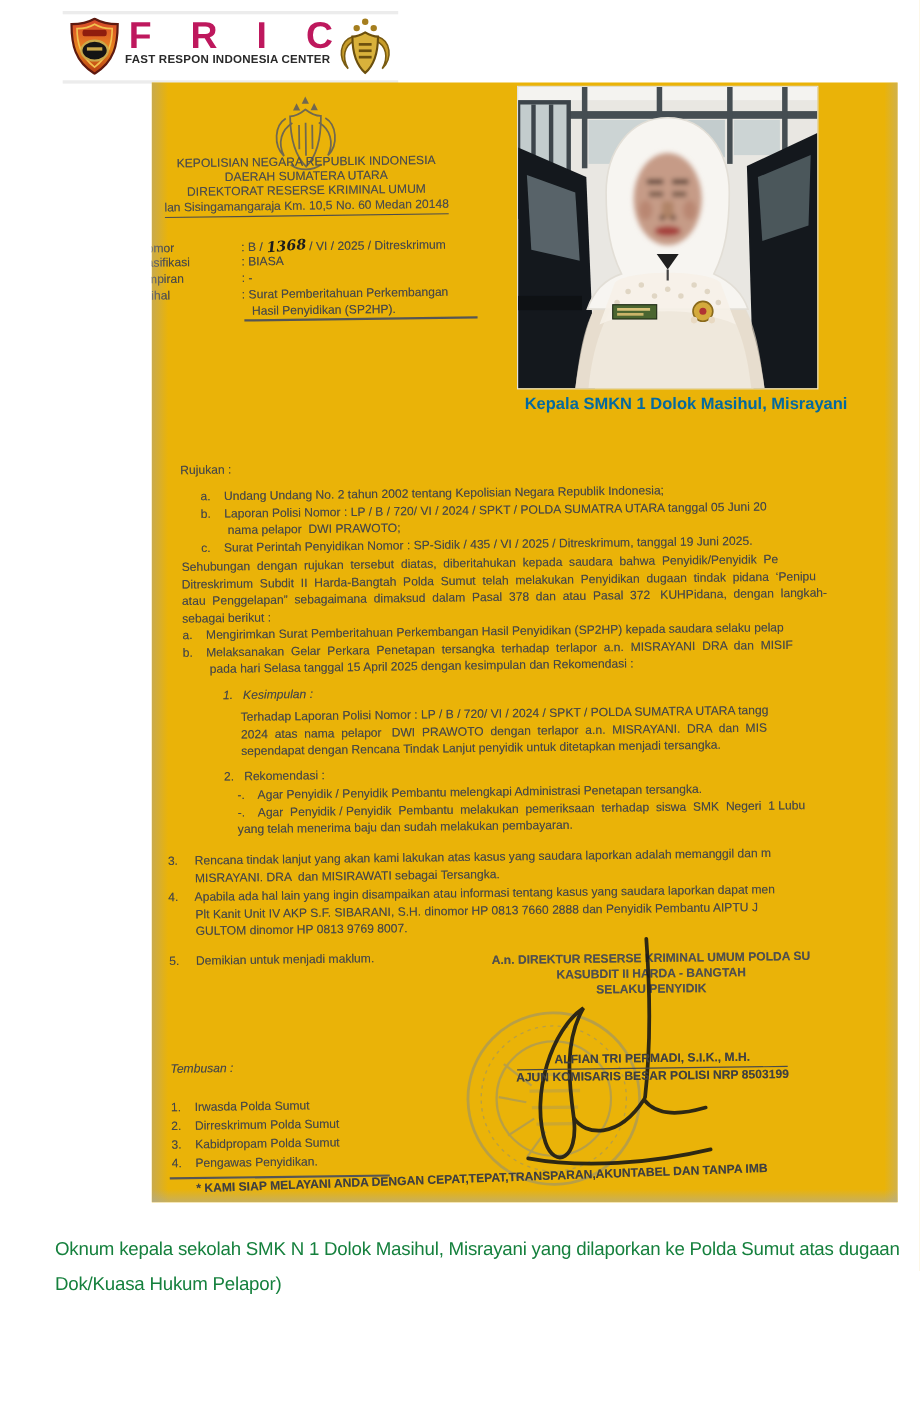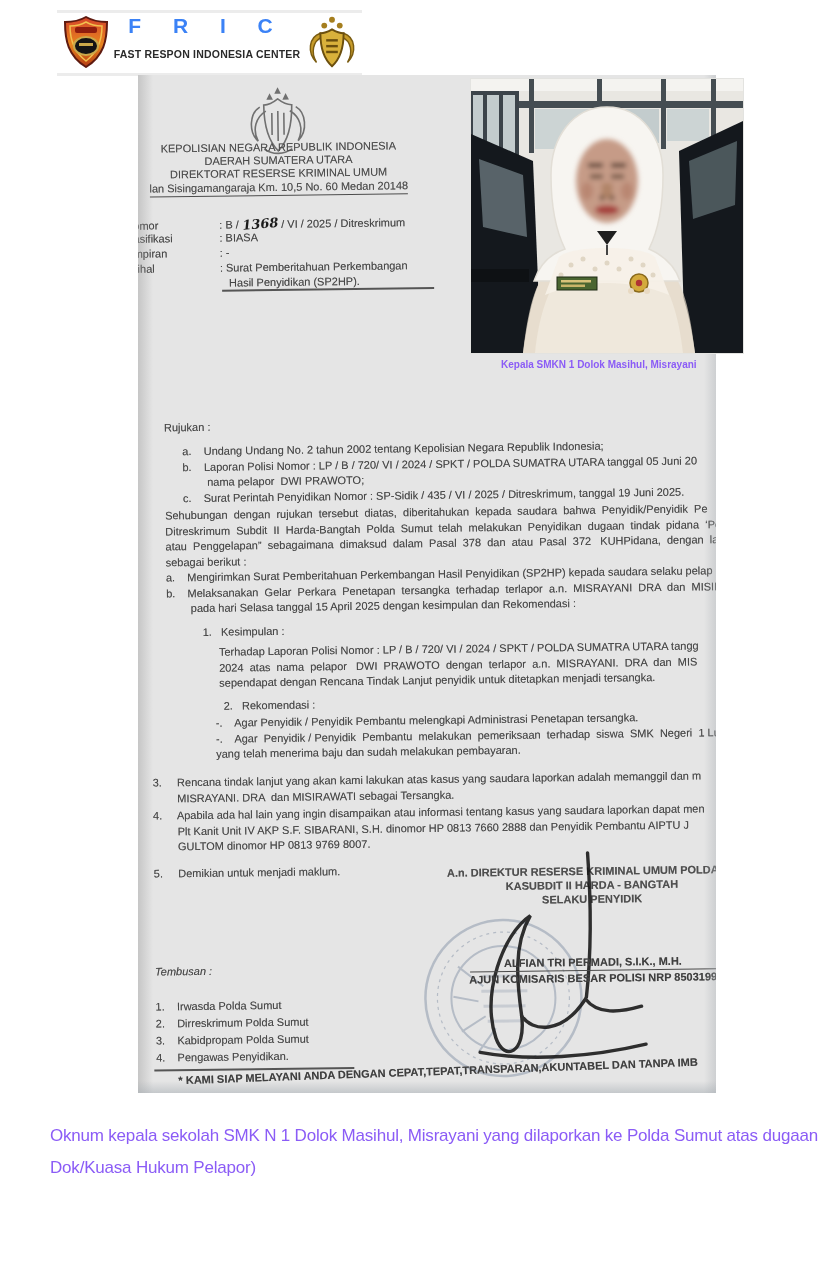--- a/index.html
+++ b/index.html
@@ -7,26 +7,26 @@
           font-family:"Liberation Sans",sans-serif;}
 
   
   .logo-strip{position:absolute;left:55px;top:10px;width:312px;height:66px;}
   .logo-hairline{position:absolute;left:2px;width:305px;height:3px;background:#ececec;}
   .logo-hairline.top{top:0;}
   .logo-hairline.bottom{top:63px;}
   .fric-left-badge{position:absolute;left:8px;top:6px;width:46px;height:52px;}
   .fric-right-badge{position:absolute;left:246px;top:2px;width:62px;height:62px;}
   .fric-title{position:absolute;left:62px;top:4px;width:180px;text-align:center;
-              font-size:21px;font-weight:bold;letter-spacing:13px;color:#3b82f6;white-space:nowrap;}
+              font-size:34px;font-weight:bold;letter-spacing:13px;color:#be185d;white-space:nowrap;}
   .fric-subtitle{position:absolute;left:56px;top:38px;width:192px;text-align:center;
               font-size:10.5px;font-weight:bold;color:#2a2a2a;white-space:nowrap;letter-spacing:.2px;}
 
   
-  .letter{position:absolute;left:138px;top:75px;width:578px;height:1018px;background:#e5e5e5;overflow:hidden;}
+  .letter{position:absolute;left:138px;top:75px;width:678px;height:1018px;background:#eab308;overflow:hidden;}
   .letter .edge-left{position:absolute;left:0;top:0;width:15px;height:100%;
       background:linear-gradient(to right,rgba(160,160,160,.45),rgba(255,255,255,0));}
   .letter .edge-right{position:absolute;right:0;top:0;width:12px;height:100%;
       background:linear-gradient(to left,rgba(170,175,180,.4),rgba(255,255,255,0));}
   .letter .edge-bottom{position:absolute;left:0;bottom:0;width:100%;height:12px;
       background:linear-gradient(to top,rgba(165,172,178,.5),rgba(255,255,255,0));}
   .letter-inner{position:absolute;left:0;top:0;width:100%;height:100%;
       transform:rotate(-0.75deg);transform-origin:50% 50%;
       color:#474747;font-size:11px;
       text-shadow:0 0 .5px rgba(80,80,80,.55);}
@@ -49,25 +49,25 @@
              font-weight:bold;color:#3f3f3f;line-height:14px;}
   .sig-name{display:inline-block;border-bottom:1.5px solid #4a4a4a;padding:0 34px 1px 34px;white-space:nowrap;}
   .stamp-sign{position:absolute;left:270px;top:772px;width:320px;height:238px;}
 
   .temb-underline{position:absolute;left:10px;top:991px;width:200px;height:1.5px;background:#555;}
   .footer-slogan{position:absolute;left:34px;top:996px;font-weight:bold;font-size:11px;color:#3f3f3f;
       white-space:nowrap;transform:rotate(-1.3deg);transform-origin:left center;}
 
   
   .photo{position:absolute;left:470px;top:78px;width:272px;height:274px;border:1px solid #e3e3e0;}
-  .photo-caption{position:absolute;left:477px;top:359px;font-size:10px;font-weight:bold;color:#8b5cf6;white-space:nowrap;margin-left:24px;}
+  .photo-caption{position:absolute;left:477px;top:359px;font-size:15px;font-weight:bold;color:#0369a1;white-space:nowrap;}
 
   
   .bottom-caption{position:absolute;left:50px;top:1120px;width:780px;
-      font-size:17px;letter-spacing:-0.2px;line-height:32px;color:#8b5cf6;}
+      font-size:17px;letter-spacing:-0.2px;line-height:32px;color:#15803d;}
   .bottom-caption div{white-space:nowrap;}
 </style>
 </head>
 <body>
 
 <div class="canvas">
 
   <div class="logo-strip">
     <div class="logo-hairline top"></div>
     <div class="logo-hairline bottom"></div>
@@ -137,26 +137,26 @@
 c.    Surat Perintah Penyidikan Nomor : SP-Sidik / 435 / VI / 2025 / Ditreskrimum, tanggal 19 Juni 2025.</div>
 
       <div class="pre" style="left:28px;top:430px;">Sehubungan  dengan  rujukan  tersebut  diatas,  diberitahukan  kepada  saudara  bahwa  Penyidik/Penyidik  Pe
 Ditreskrimum  Subdit  II  Harda-Bangtah  Polda  Sumut  telah  melakukan  Penyidikan  dugaan  tindak  pidana  ‘Penipu
 atau  Penggelapan”  sebagaimana  dimaksud  dalam  Pasal  378  dan  atau  Pasal  372   KUHPidana,  dengan  langkah-
 sebagai berikut :
 a.    Mengirimkan Surat Pemberitahuan Perkembangan Hasil Penyidikan (SP2HP) kepada saudara selaku pelap
 b.    Melaksanakan  Gelar  Perkara  Penetapan  tersangka  terhadap  terlapor  a.n.  MISRAYANI  DRA  dan  MISIF
         pada hari Selasa tanggal 15 April 2025 dengan kesimpulan dan Rekomendasi :</div>
 
-      <div class="pre" style="left:64px;top:547px;">1.   Kesimpulan :</div>
+      <div class="pre" style="left:64px;top:547px;font-style:italic;">1.   Kesimpulan :</div>
       <div class="pre" style="left:80px;top:567px;">Terhadap Laporan Polisi Nomor : LP / B / 720/ VI / 2024 / SPKT / POLDA SUMATRA UTARA tangg
 2024  atas  nama  pelapor   DWI  PRAWOTO  dengan  terlapor  a.n.  MISRAYANI.  DRA  dan  MIS
 sependapat dengan Rencana Tindak Lanjut penyidik untuk ditetapkan menjadi tersangka.</div>
 
-      <div class="pre" style="left:64px;top:621px;margin-left:20px;">2.   Rekomendasi :</div>
+      <div class="pre" style="left:64px;top:621px;">2.   Rekomendasi :</div>
       <div class="pre" style="left:76px;top:638px;">-.    Agar Penyidik / Penyidik Pembantu melengkapi Administrasi Penetapan tersangka.
 -.    Agar  Penyidik / Penyidik  Pembantu  melakukan  pemeriksaan  terhadap  siswa  SMK  Negeri  1 Lubu
 yang telah menerima baju dan sudah melakukan pembayaran.</div>
 
       <div class="pre" style="left:12px;top:697px;">3.     Rencana tindak lanjut yang akan kami lakukan atas kasus yang saudara laporkan adalah memanggil dan m
         MISRAYANI. DRA  dan MISIRAWATI sebagai Tersangka.</div>
       <div class="pre" style="left:12px;top:730px;">4.     Apabila ada hal lain yang ingin disampaikan atau informasi tentang kasus yang saudara laporkan dapat men
         Plt Kanit Unit IV AKP S.F. SIBARANI, S.H. dinomor HP 0813 7660 2888 dan Penyidik Pembantu AIPTU J
         GULTOM dinomor HP 0813 9769 8007.</div>
       <div class="pre" style="left:12px;top:788px;">5.     Demikian untuk menjadi maklum.</div>

